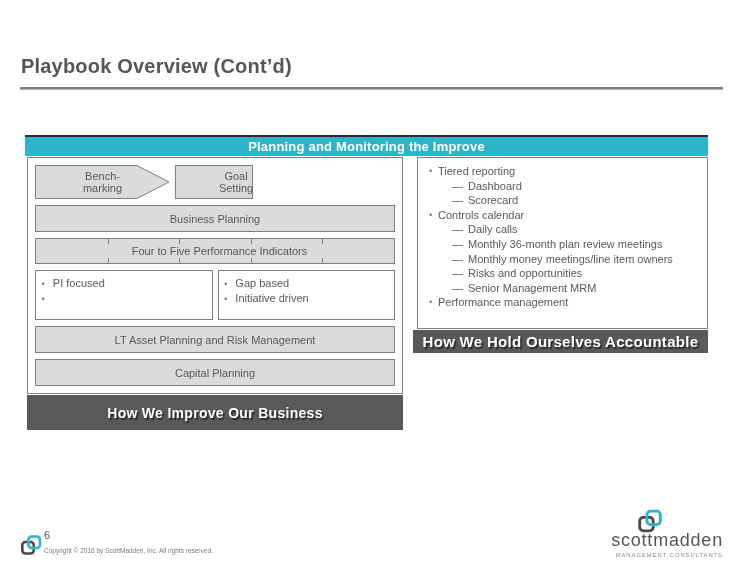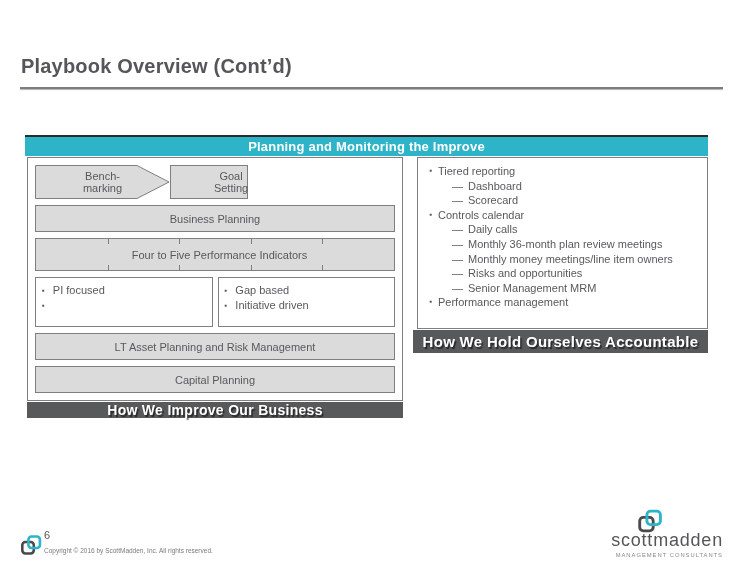--- a/index.html
+++ b/index.html
@@ -15,38 +15,38 @@
   .diagram{position:absolute;left:25px;top:135px;width:683px;height:280px;}
   .diagram-header{border-top:2px solid #2b2b2b;background:#2eb4c9;color:#ffffff;font-weight:700;
                   font-size:13px;text-align:center;height:19px;line-height:19px;letter-spacing:.2px;}
 
   
   .left-col{position:absolute;left:2px;top:22px;width:376px;}
   .left-panel{background:#ffffff;border:1px solid #808080;box-sizing:border-box;width:100%;
               padding:7px;display:flex;flex-direction:column;gap:6px;}
   .gbox{background:#dbdbdb;border:1px solid #7f7f7f;color:#58595b;font-size:11px;
         display:flex;align-items:center;justify-content:center;text-align:center;box-sizing:border-box;}
-  .row-arrows{display:flex;height:34px;}
+  .row-arrows{display:flex;gap:5px;height:34px;}
   .shape{position:relative;display:flex;align-items:center;justify-content:center;}
   .shape svg{position:absolute;inset:0;width:100%;height:100%;}
   .shape .lbl{position:relative;z-index:1;color:#58595b;font-size:11px;line-height:12px;text-align:center;}
   .arrow-right{width:135px;}
   .goal-box{width:78px;height:34px;flex-direction:column;line-height:12px;padding-left:44px;}
   .arrow-left{width:132px;}
   .bp-box{height:27px;}
-  .ind-box{height:33px;position:relative;padding-left:9px;}
+  .ind-box{height:26px;position:relative;padding-left:9px;}
   .tick{position:absolute;width:1px;height:5px;background:#7f7f7f;}
   .tick.t{top:0;}.tick.b{bottom:0;}
   .tk20{left:20%;}.tk40{left:40%;}.tk60{left:60%;}.tk80{left:80%;}
   .row-bullets{display:flex;gap:5px;height:50px;}
   .wbox{background:#ffffff;border:1px solid #7f7f7f;flex:1;box-sizing:border-box;
         padding:5px 6px;font-size:11px;color:#58595b;}
   .bi{display:flex;gap:8px;line-height:15px;}
   .bi .sq{font-size:8px;line-height:15px;}
-  .dark-bar{height:16px;background:#58595a;color:#ffffff;font-weight:700;font-size:14px;
+  .dark-bar{height:35px;background:#58595a;color:#ffffff;font-weight:700;font-size:14px;
             display:flex;align-items:center;justify-content:center;letter-spacing:.3px;
             text-shadow:1.5px 1.5px 1px rgba(0,0,0,.55);}
   .left-col .dark-bar{margin-top:1px;}
 
   
   .right-col{position:absolute;left:392px;top:22px;width:291px;}
   .right-panel{background:#ffffff;border:1px solid #808080;box-sizing:border-box;height:172px;
                padding:6px 4px 6px 6px;font-size:11px;color:#58595b;}
   .li{display:flex;line-height:14.6px;}
   .li .mk{width:14px;text-align:center;flex:none;font-size:8px;line-height:14.6px;}

